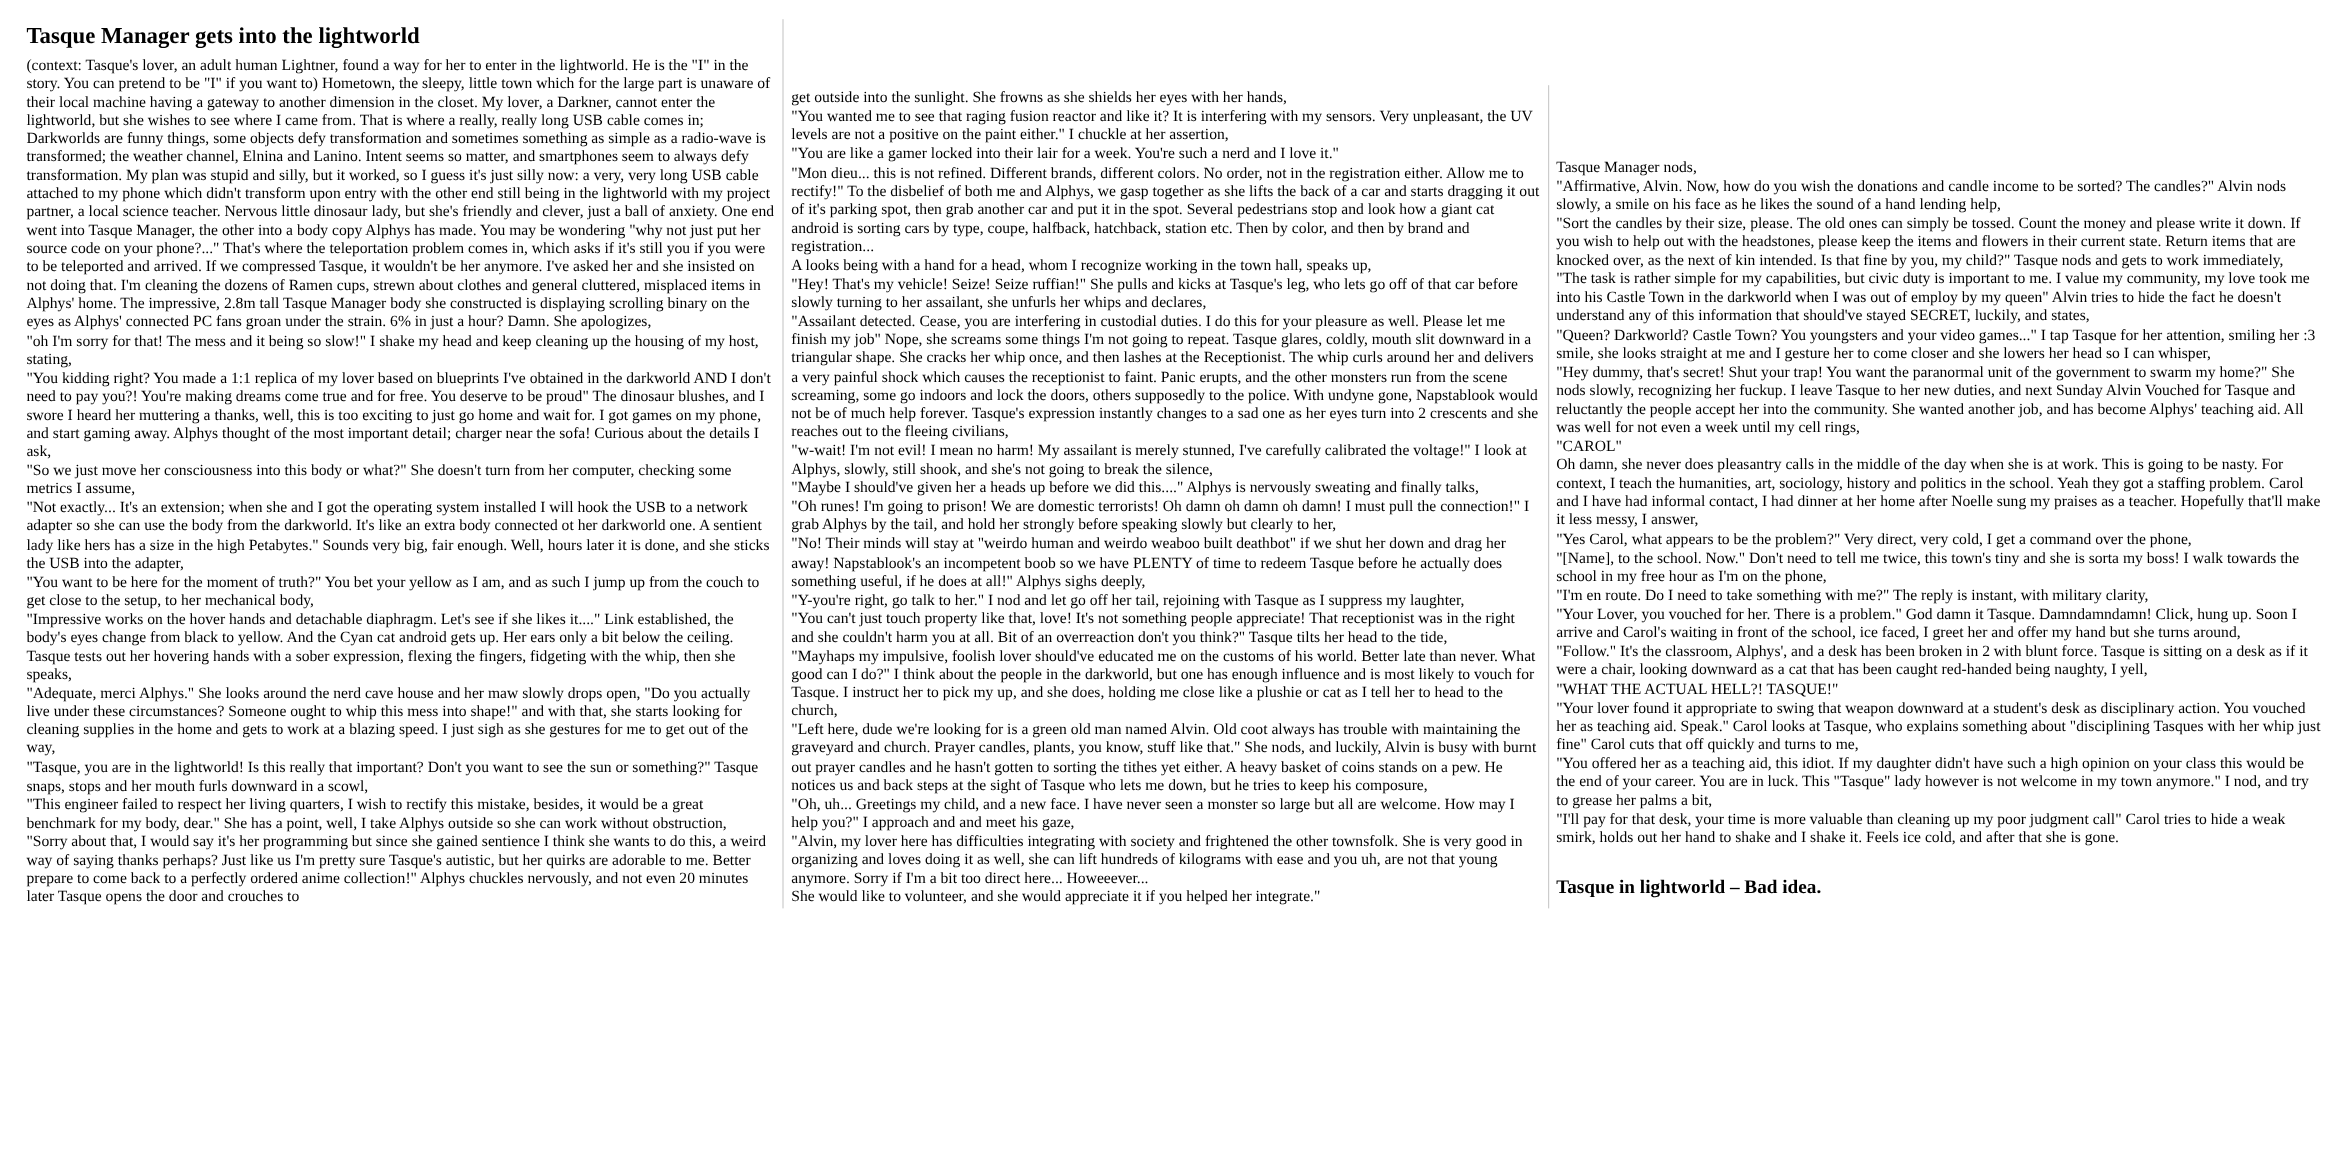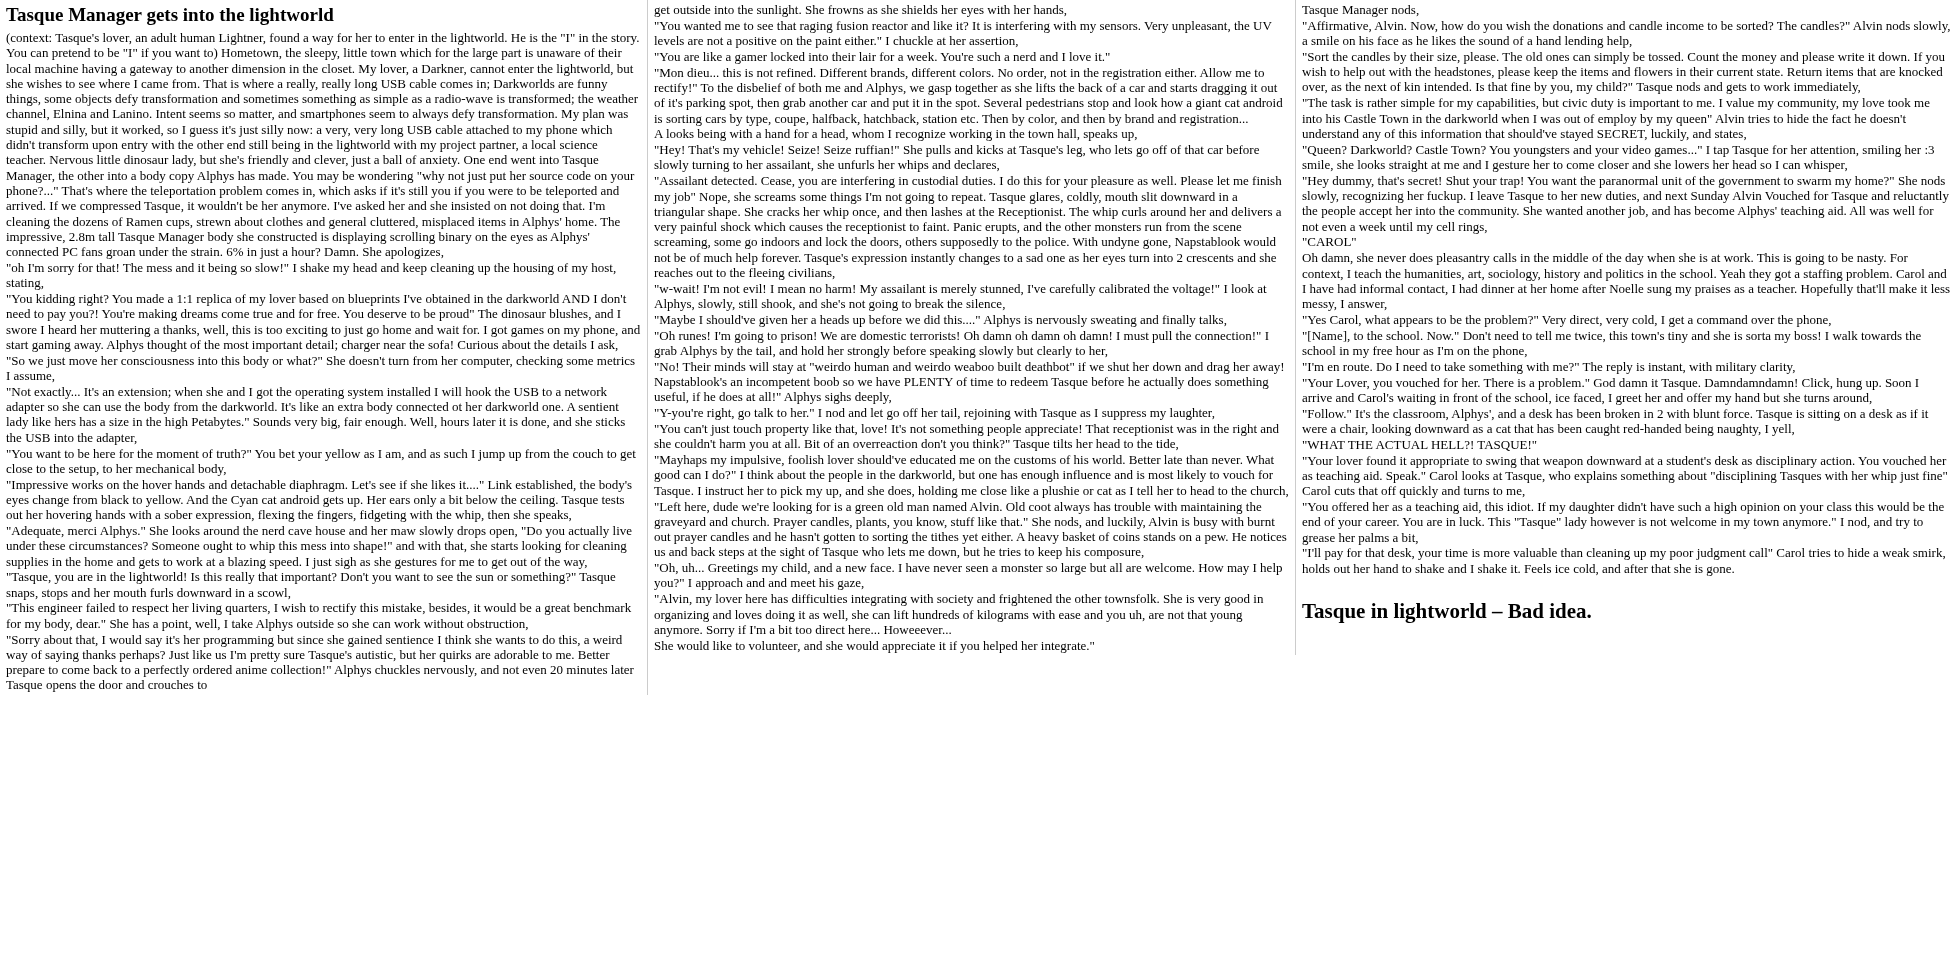--- a/index.html
+++ b/index.html
@@ -15,23 +15,23 @@
     overflow: hidden;
   }
   .page {
     position: relative;
     width: 1958px;
     height: 980px;
     box-sizing: border-box;
   }
   .columns {
     display: flex;
-    align-items: flex-start;
+    align-items: flex-end;
     gap: 0px;
-    padding: 0;
+    padding: 16px;
   }
   .col {
     box-sizing: border-box;
     padding: 2px 6px 2px 6px;
   }
   .col-1 {
     width: 648px;
     border-right: 1px solid #cccccc;
   }
   .col-2 {
@@ -51,21 +51,21 @@
   .para {
     font-size: 13px;
     line-height: 15.3px;
     margin: 0 0 0.5px 0;
     text-align: left;
     word-wrap: break-word;
   }
   .closing {
     font-family: "Liberation Serif", serif;
     font-weight: bold;
-    font-size: 21px;
+    font-size: 16px;
     line-height: 30px;
     margin-top: 20px;
   }
 </style>
 </head>
 <body>
 
 <div class="page">
   <div class="columns">
 

